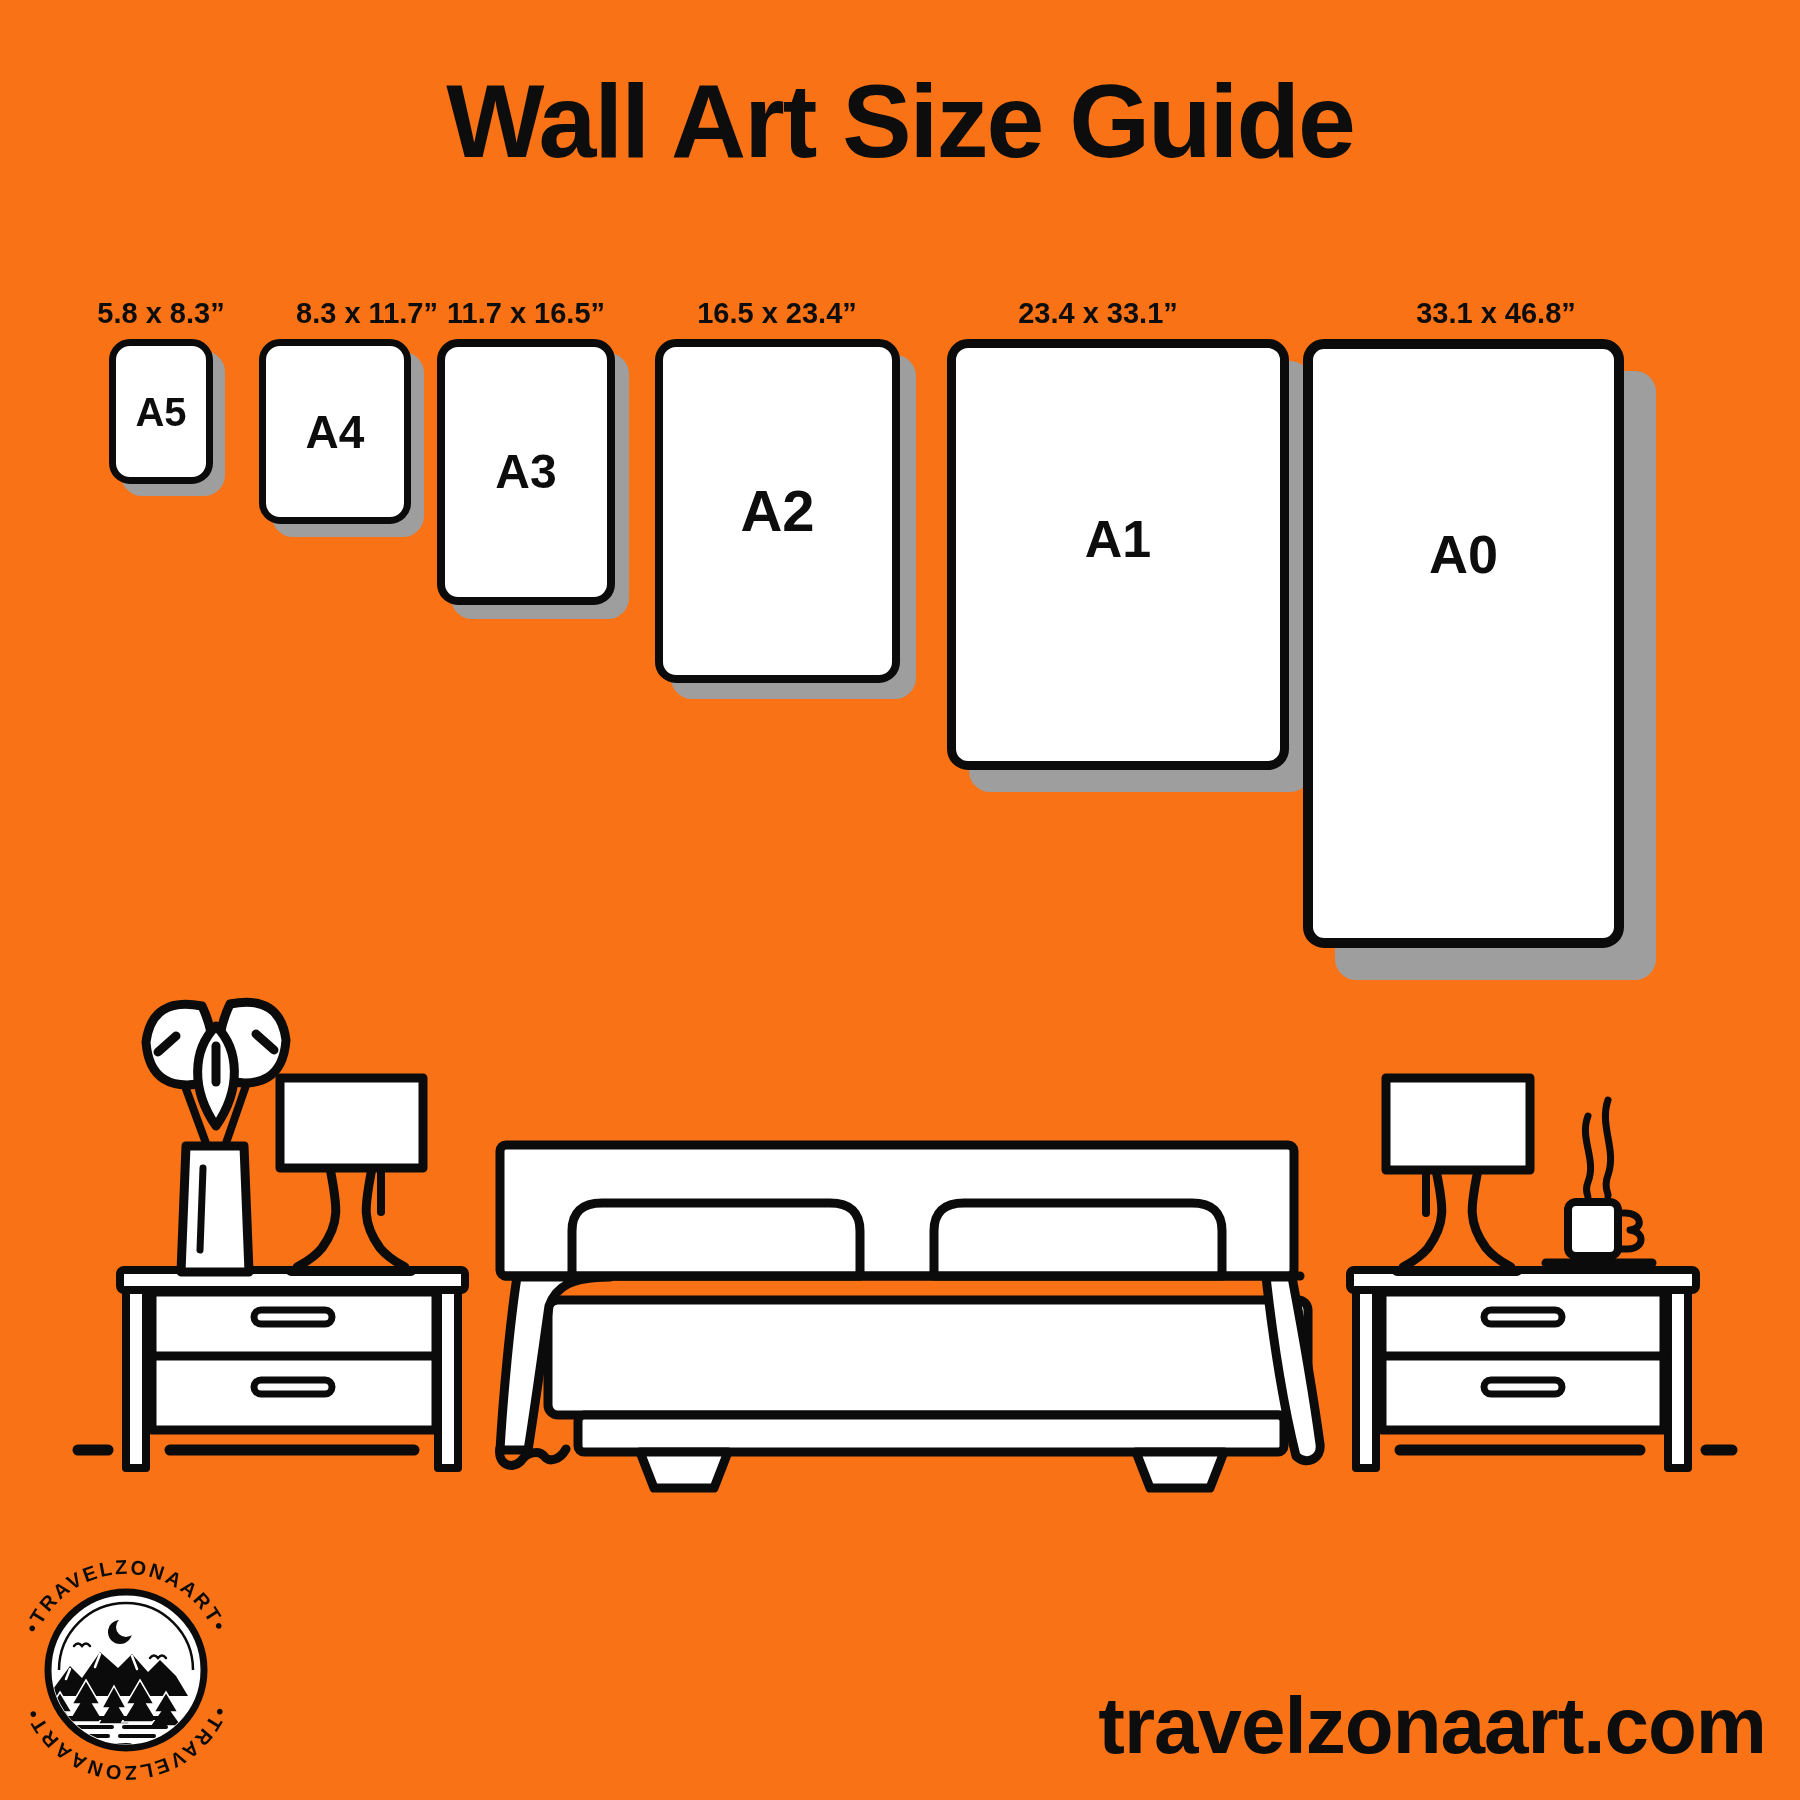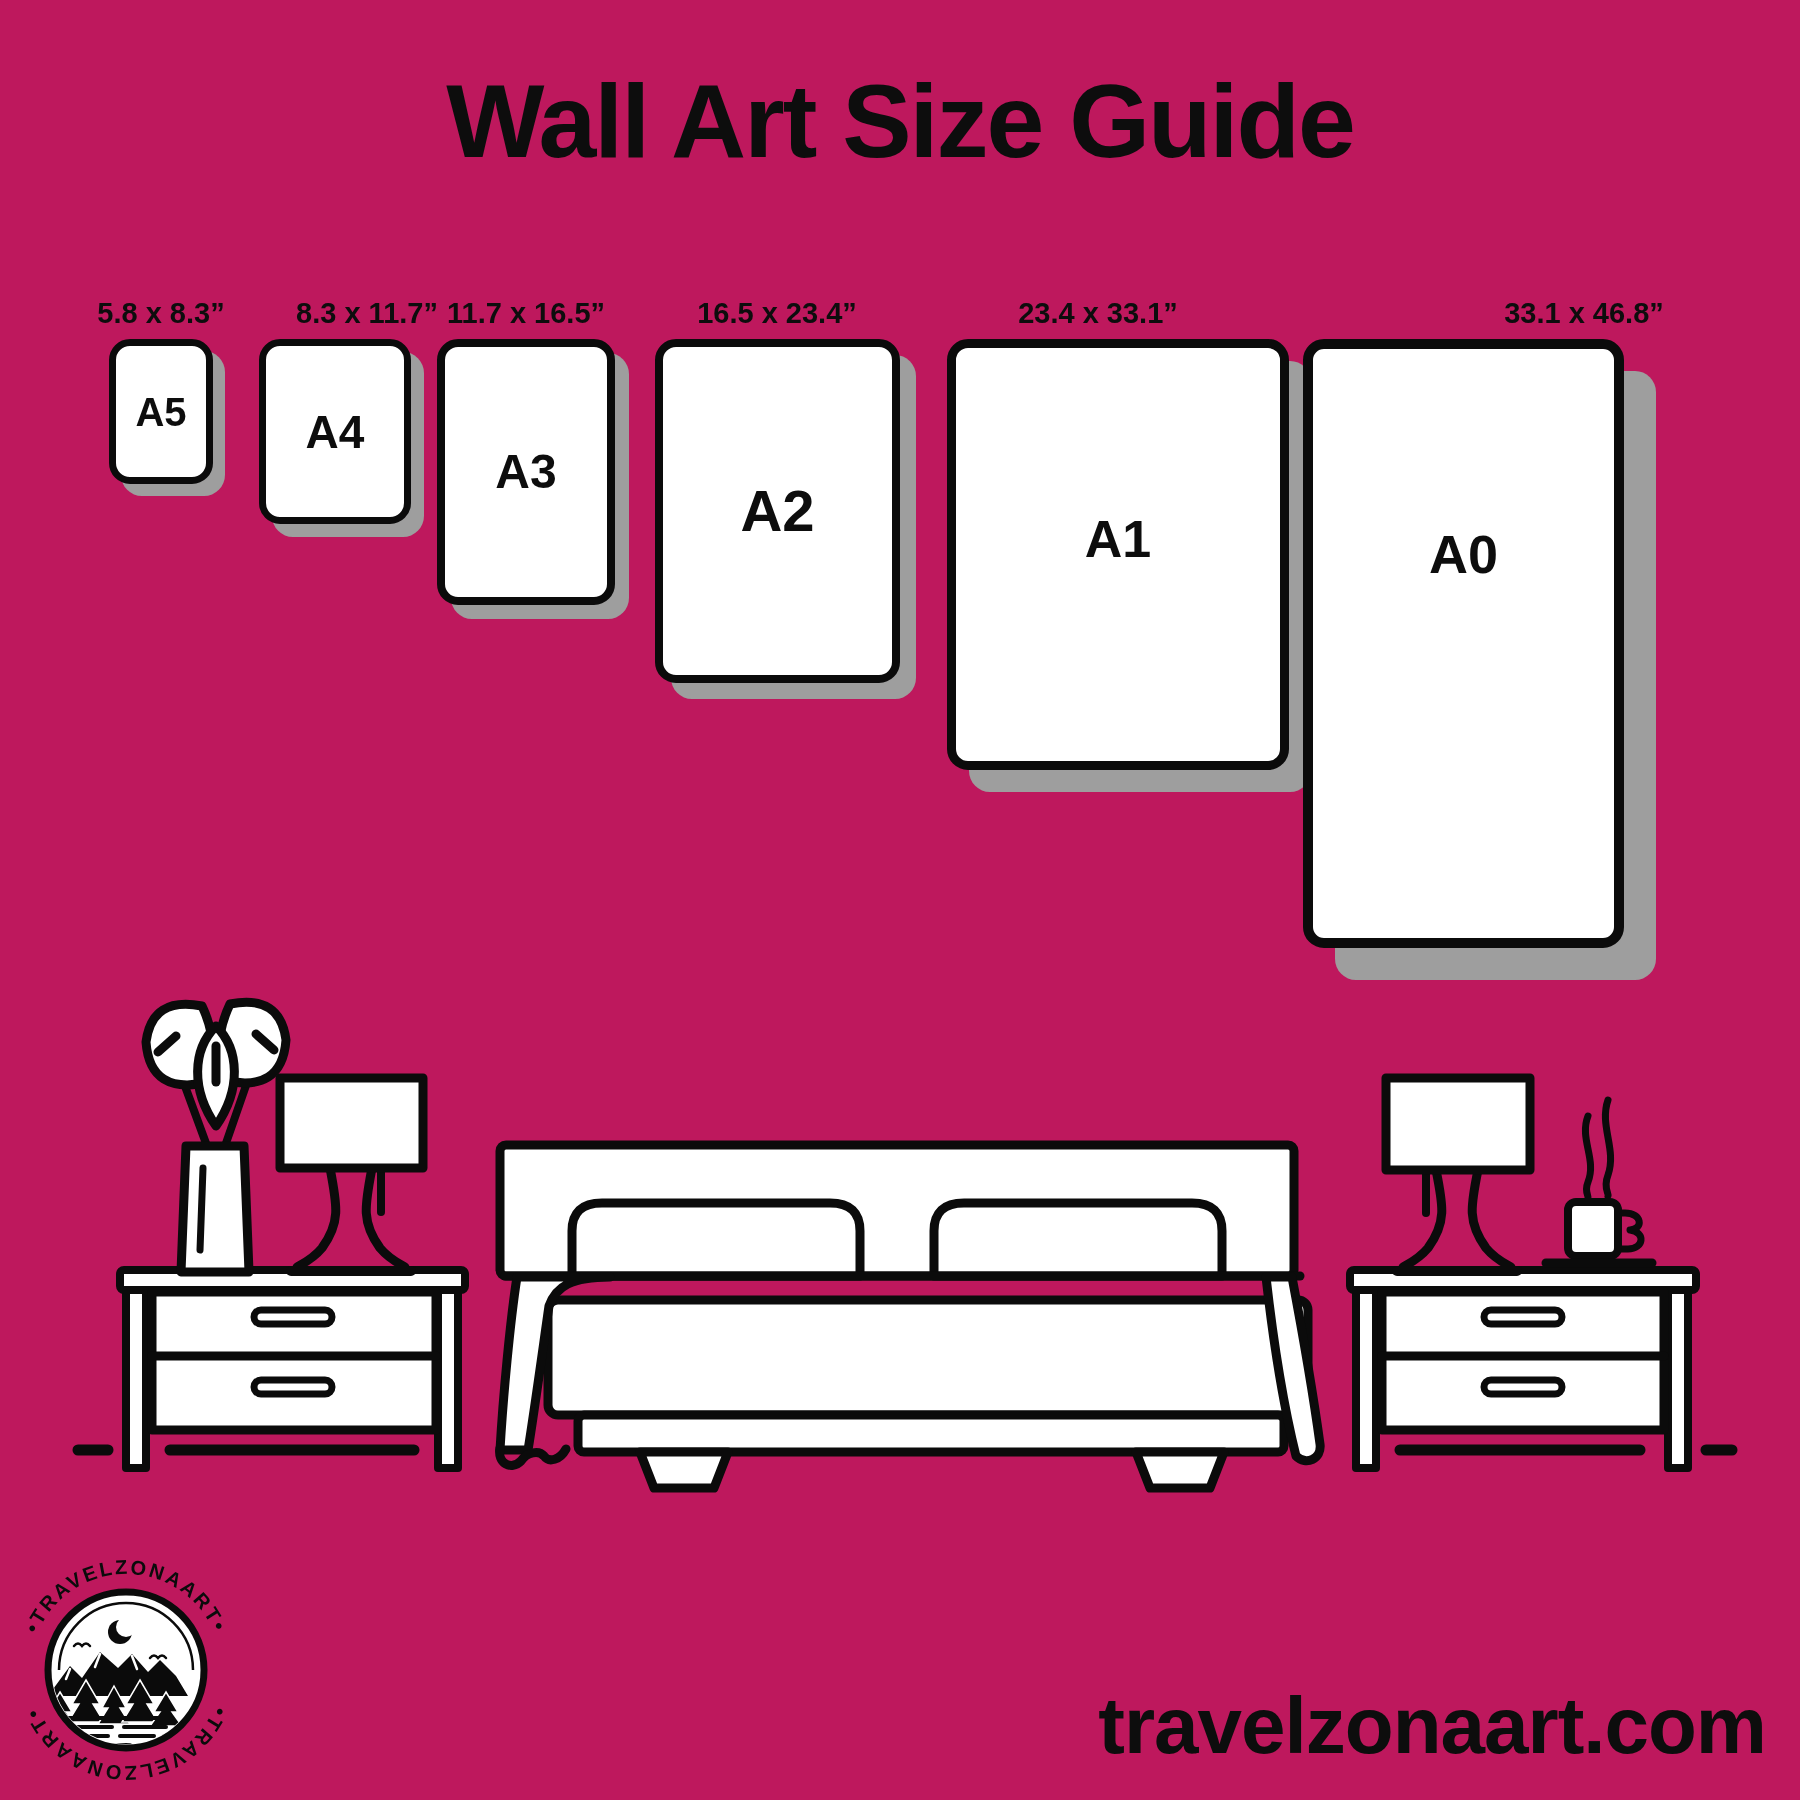--- a/index.html
+++ b/index.html
@@ -1,25 +1,25 @@
 <!DOCTYPE html>
 <html><head>
 <meta charset="utf-8">
 <style>
   html,body{margin:0;padding:0;background:#ffffff;}
-  .canvas{position:relative;width:1800px;height:1800px;background:#be185d;overflow:hidden;
+  .canvas{position:relative;width:1800px;height:1800px;background:#f97316;overflow:hidden;
           font-family:"Liberation Sans", sans-serif;color:#0b0b0b;}
 
   .page-title{position:absolute;left:0;top:62px;width:1800px;text-align:center;
               font-size:104px;line-height:118px;font-weight:800;letter-spacing:-2px;color:#0d0d0d;}
 
   .dim-label{position:absolute;top:297px;transform:translateX(-50%);
              font-size:29px;font-weight:700;letter-spacing:0px;white-space:nowrap;color:#0d0d0d;}
   .lbl-a5{left:161px;}  .lbl-a4{left:335px;margin-left:32px;}  .lbl-a3{left:526px;}
-  .lbl-a2{left:777px;}  .lbl-a1{left:1098px;} .lbl-a0{left:1584px;}
+  .lbl-a2{left:777px;}  .lbl-a1{left:1098px;} .lbl-a0{left:1496px;}
 
   .frame{position:absolute;top:339px;box-sizing:border-box;background:#ffffff;
          display:flex;align-items:center;justify-content:center;border-radius:21px;}
   .frame .letter{font-weight:700;color:#0d0d0d;line-height:1;}
   .frame-a5{left:109px;width:104px;height:145px;border:7px solid #0b0b0b;box-shadow:12px 12px 0 #9e9e9e;}
   .frame-a4{left:259px;width:152px;height:185px;border:7px solid #0b0b0b;box-shadow:13px 13px 0 #9e9e9e;}
   .frame-a3{left:437px;width:178px;height:266px;border:8px solid #0b0b0b;box-shadow:14px 14px 0 #9e9e9e;}
   .frame-a2{left:655px;width:245px;height:344px;border:8px solid #0b0b0b;box-shadow:16px 16px 0 #9e9e9e;}
   .frame-a1{left:947px;width:342px;height:431px;border:9px solid #0b0b0b;box-shadow:22px 22px 0 #9e9e9e;}
   .frame-a0{left:1303px;width:321px;height:609px;border:10px solid #0b0b0b;box-shadow:32px 32px 0 #9e9e9e;}

